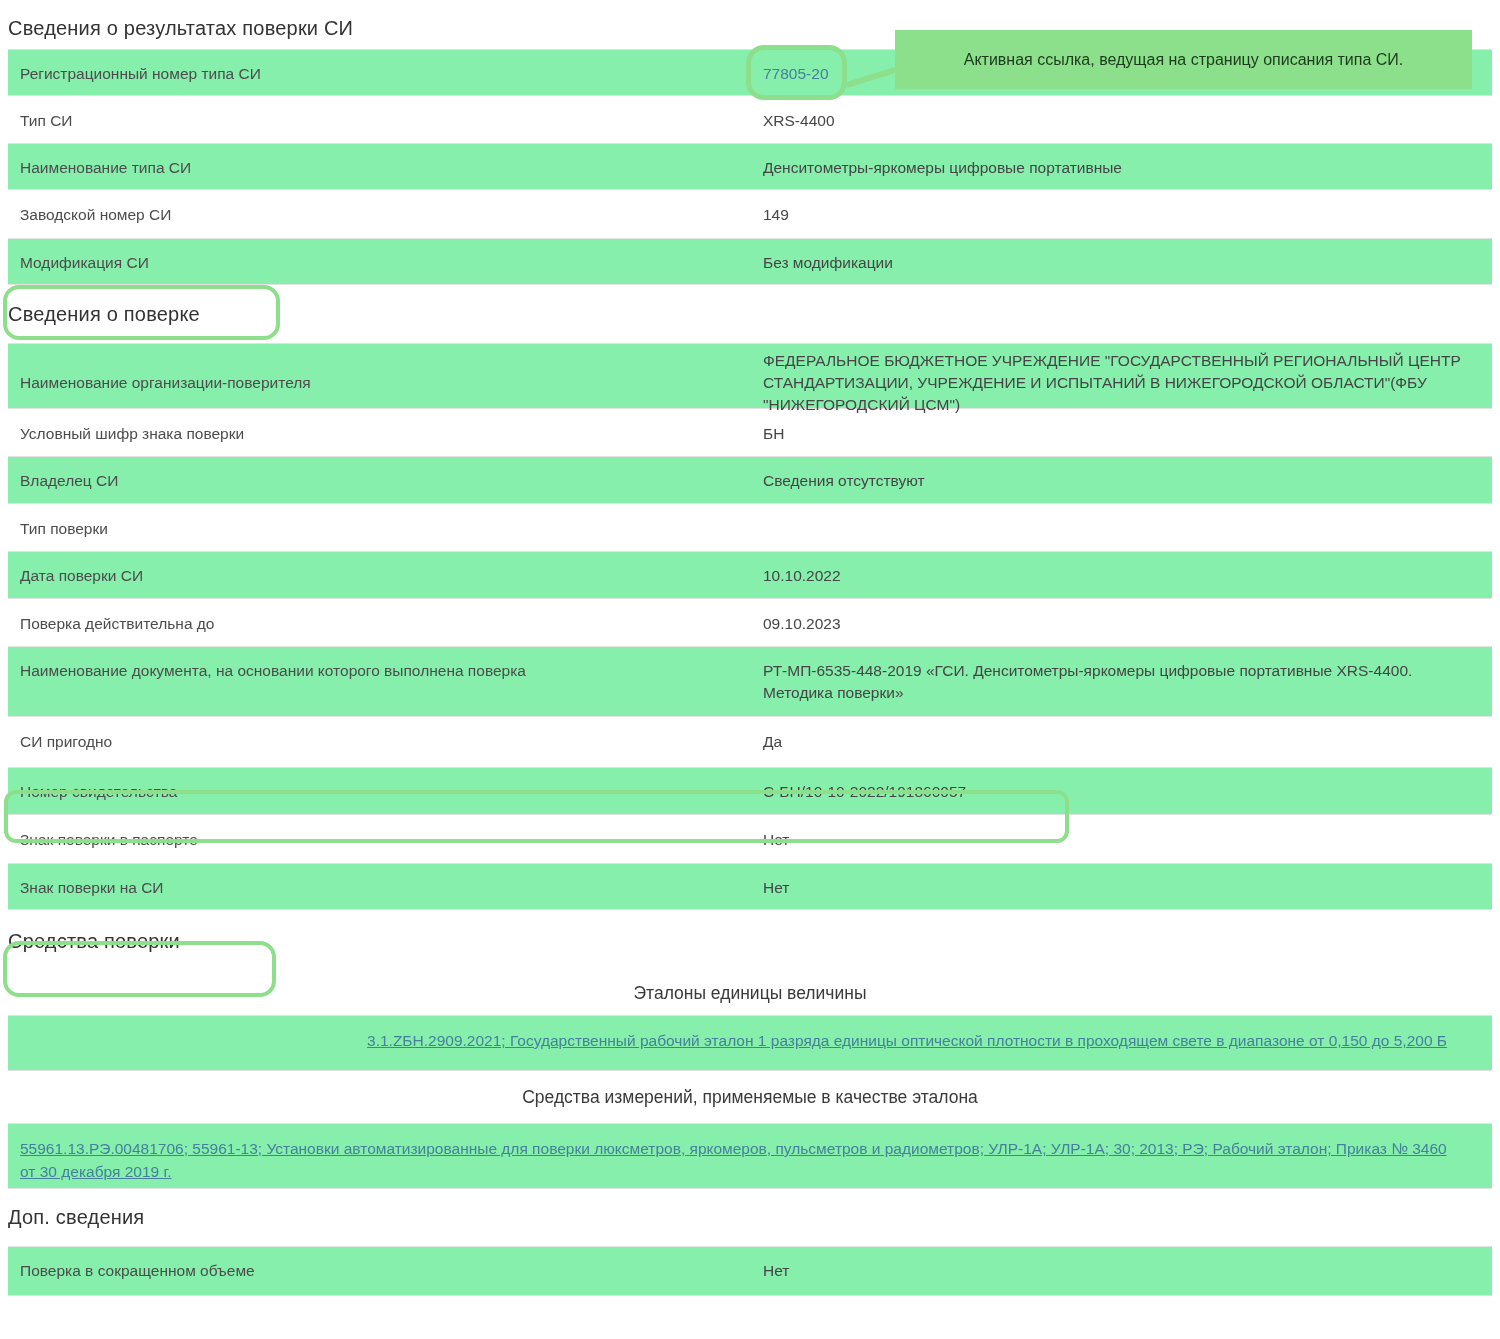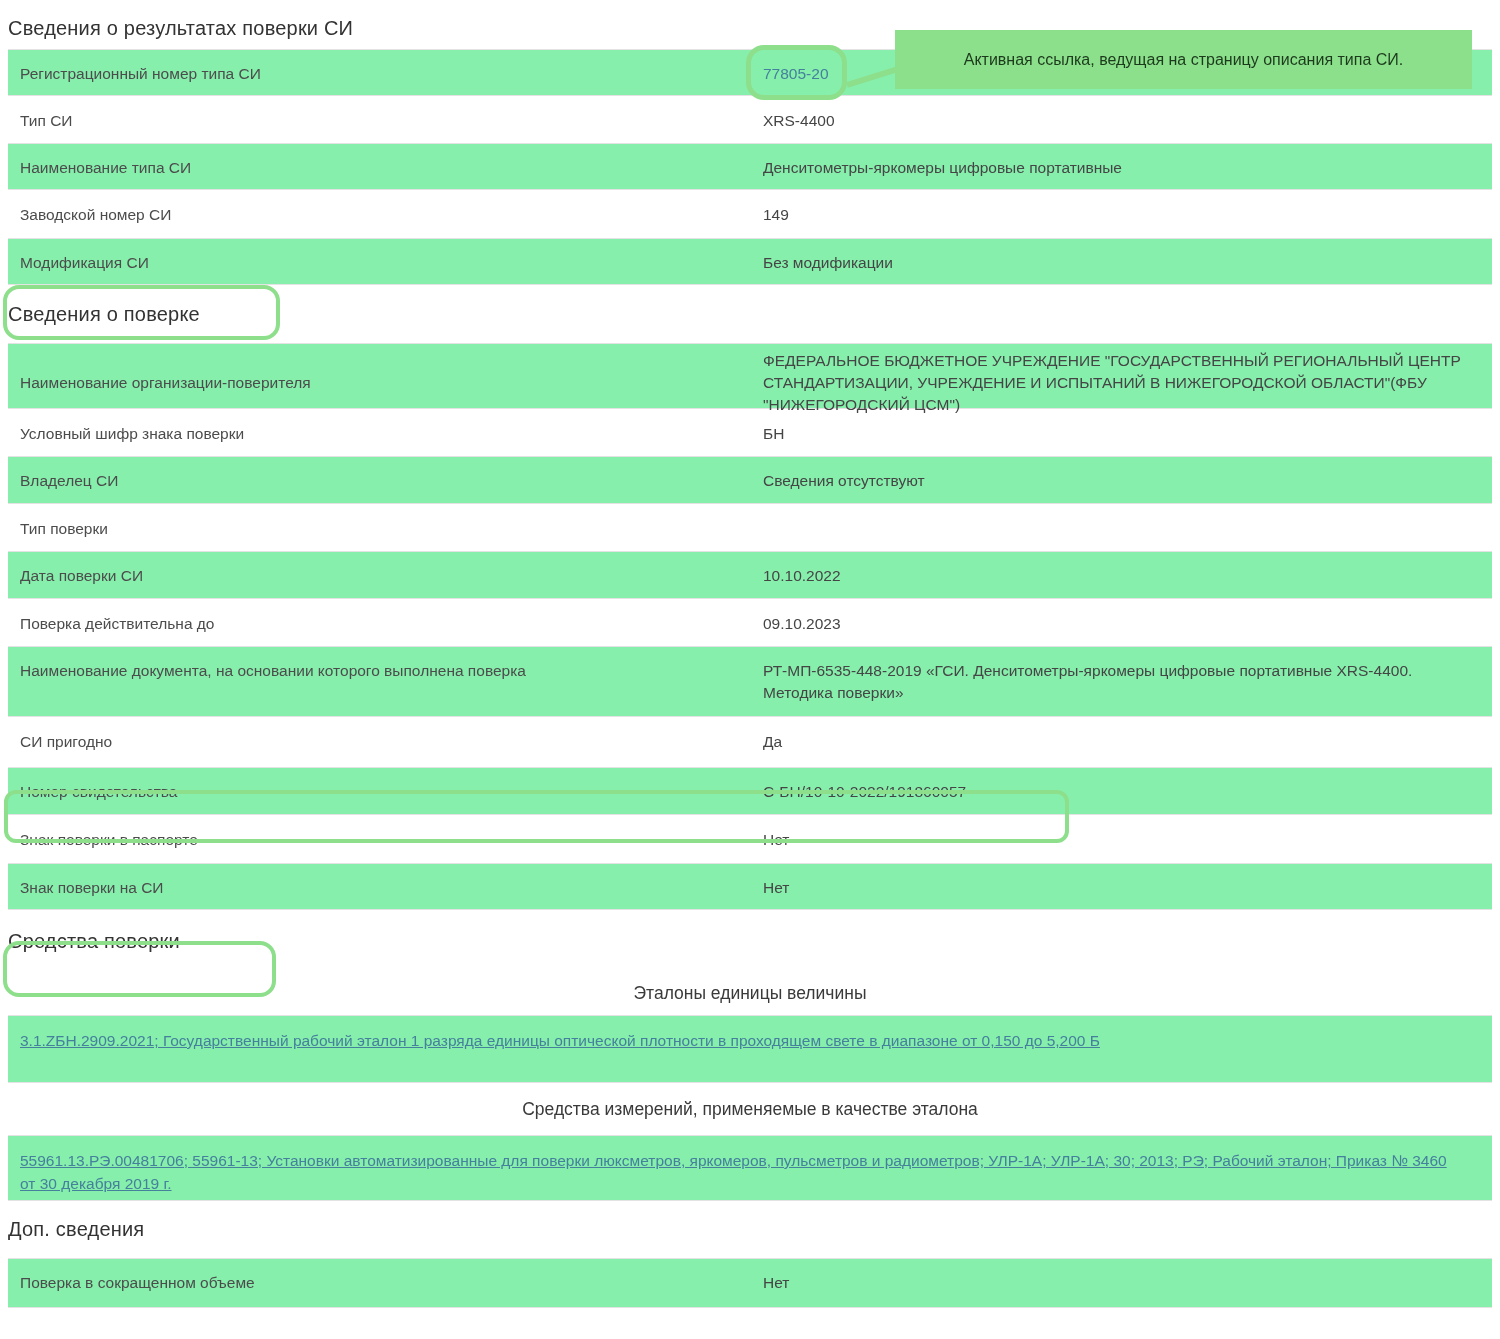--- a/index.html
+++ b/index.html
@@ -35,21 +35,21 @@
     font-size: 15.5px;
     line-height: 22px;
   }
   .row.gray {
     background: #86efac;
     box-shadow: inset 0 1px 0 #e3e3e3, inset 0 -1px 0 #e3e3e3;
   }
   .cell-label { width: 743px; flex: none; color: #4c4c4c; }
   .cell-value { width: 700px; flex: none; color: #454545; }
   .h47 { height: 47px; } .h48 { height: 48px; }
-  .h50 { height: 50px; } .h52 { height: 68px; }
+  .h50 { height: 50px; } .h52 { height: 56px; justify-content: flex-end; }
   .h71 { height: 71px; } .h78 { height: 66px; justify-content: flex-end; } .h93 { height: 66px; align-items: center; }
 
   a.si-link {
     color: #45809c;
     text-decoration: none;
   }
   .teal-row {
     display: block;
     padding: 14px 45px 0 12px;
     font-size: 15.5px;

